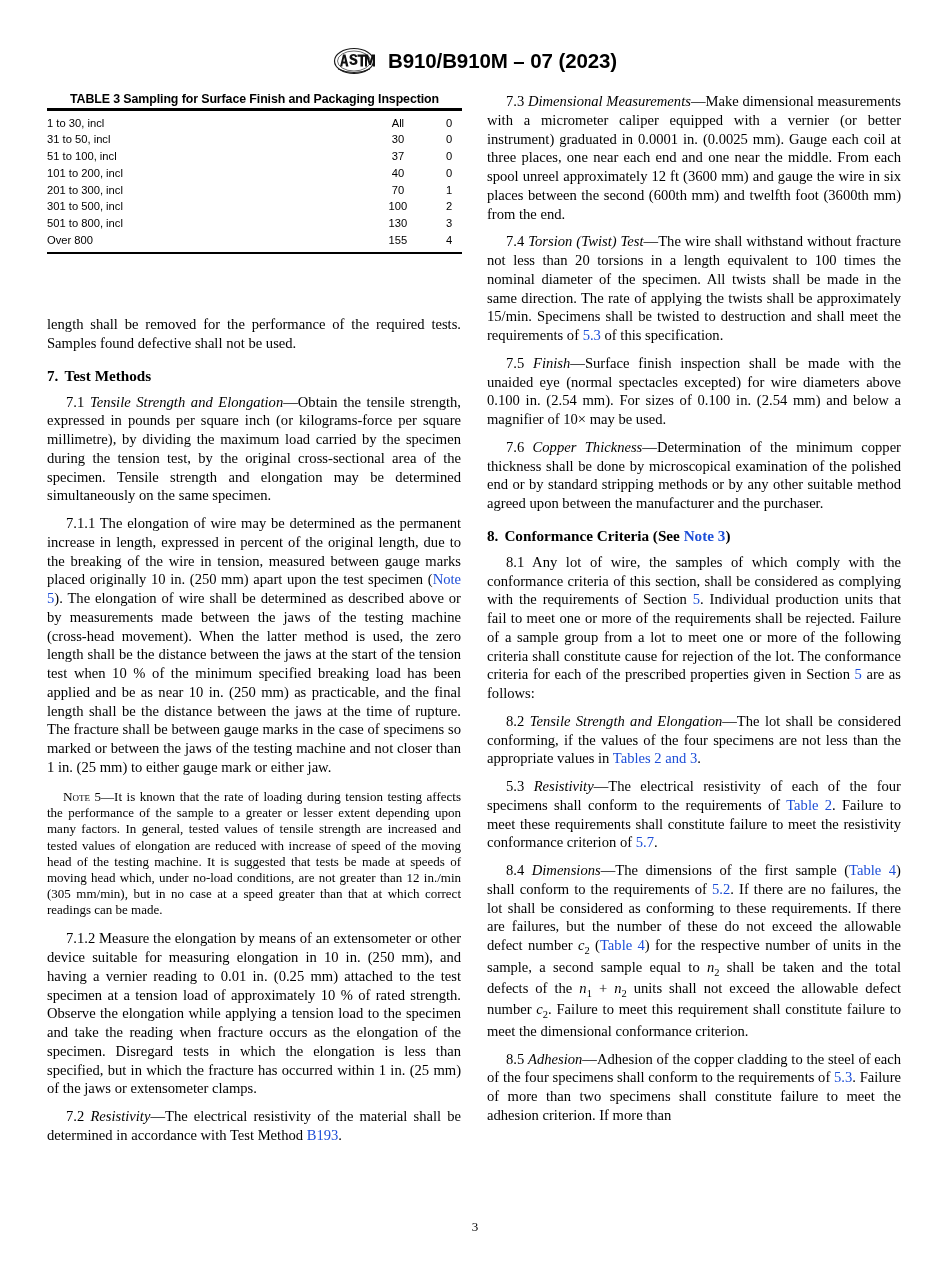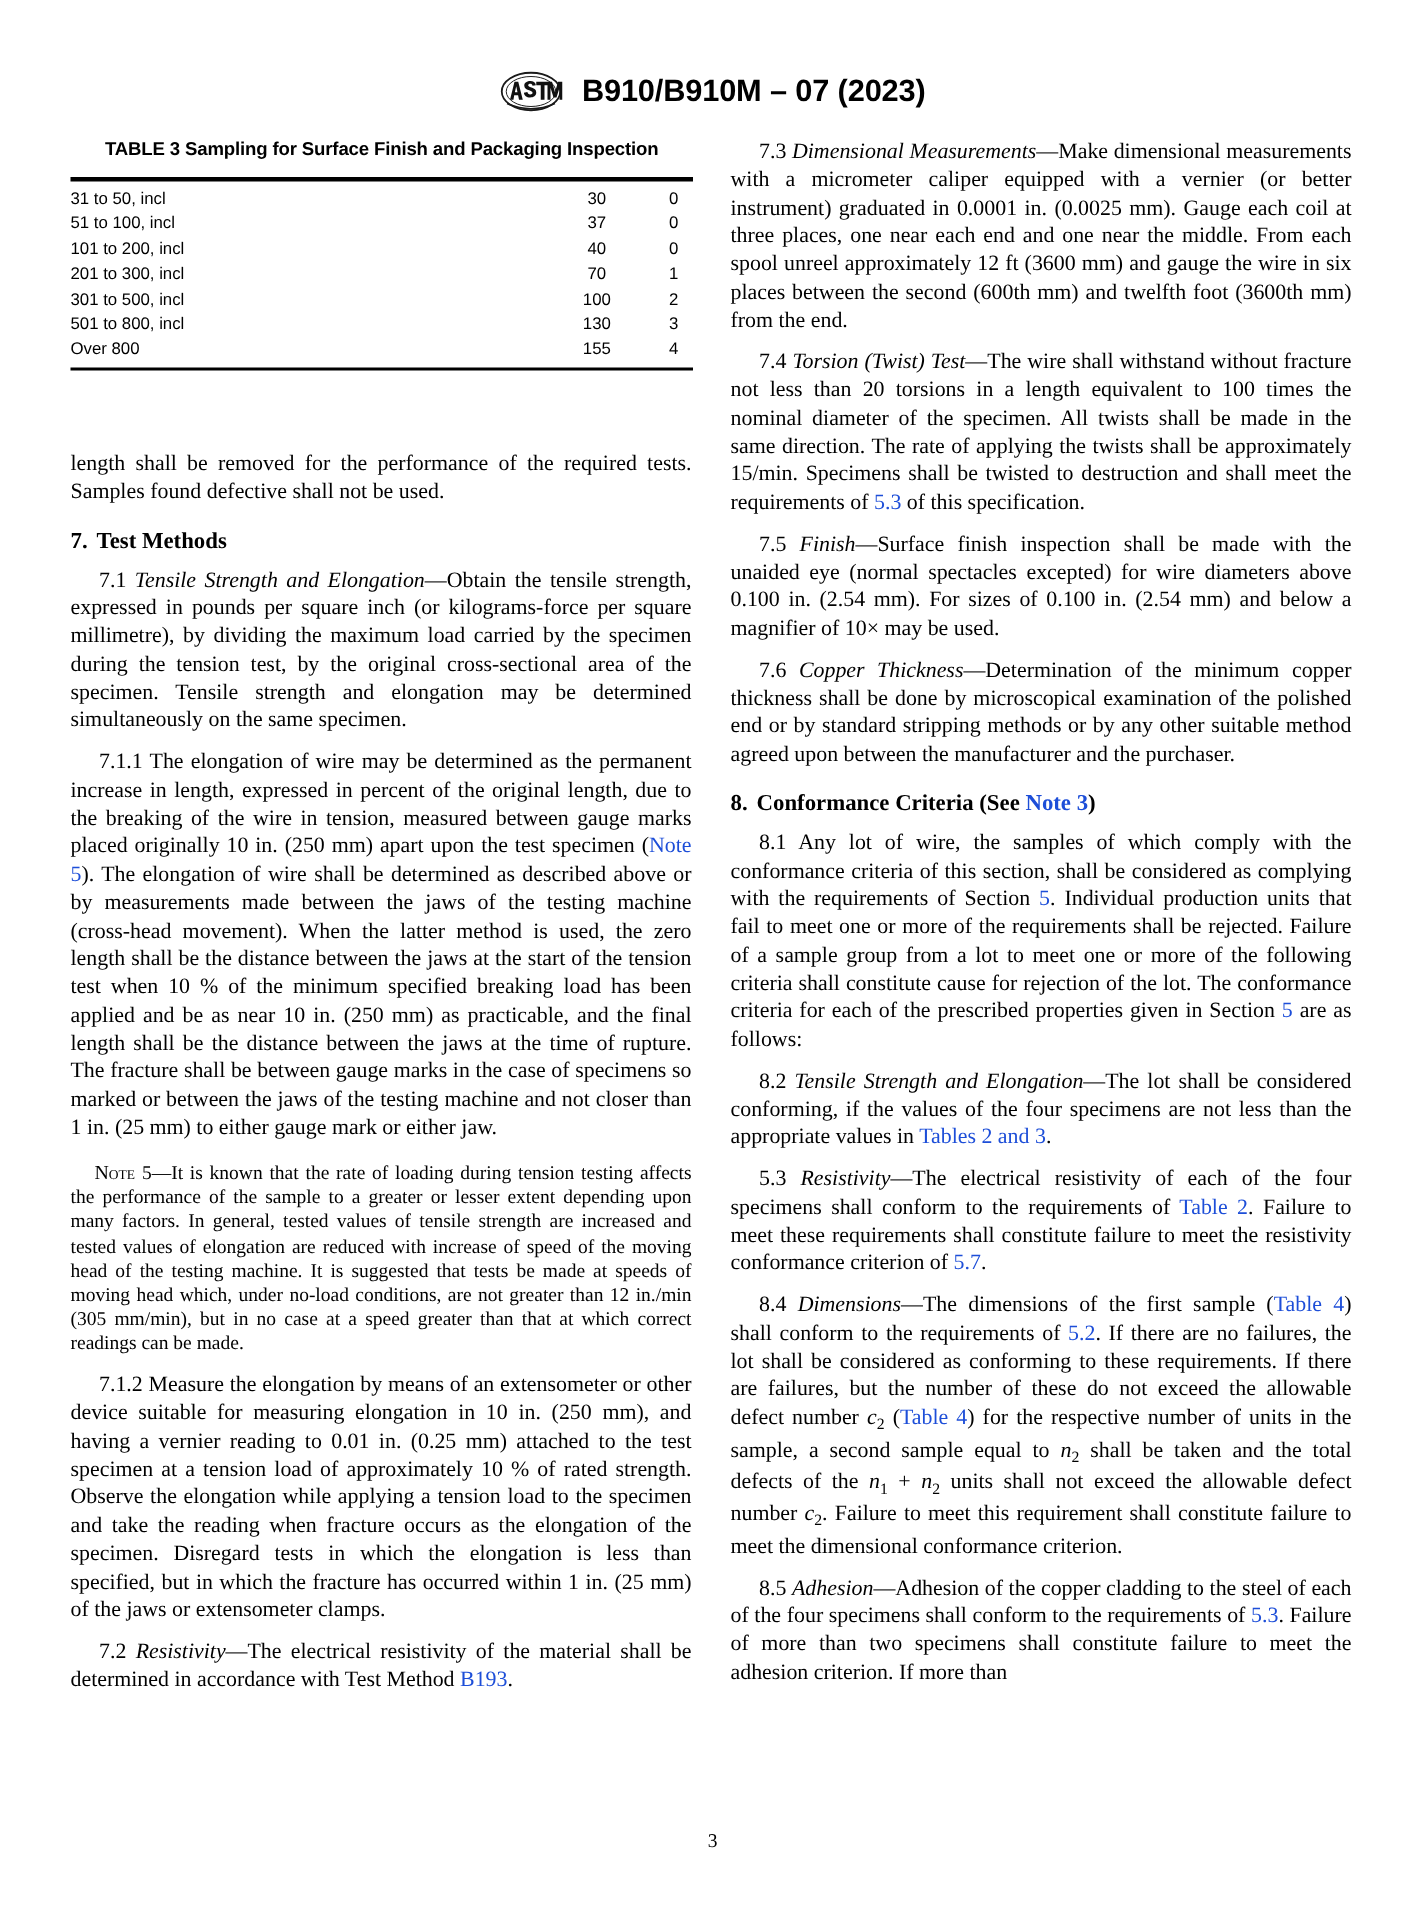--- a/index.html
+++ b/index.html
@@ -97,21 +97,21 @@
     position: absolute;
     left: 47px;
     top: 92px;
     width: 415px;
   }
   .table-caption {
     font-family: "Liberation Sans", sans-serif;
     font-weight: bold;
     font-size: 12.4px;
     text-align: center;
-    padding-bottom: 12px;
+    padding-bottom: 2px;
     letter-spacing: -0.1px;
   }
   table.astm {
     width: 100%;
     border-collapse: collapse;
     font-family: "Liberation Sans", sans-serif;
     font-size: 11.2px;
   }
   table.astm thead th {
     font-weight: normal;
@@ -168,20 +168,25 @@
   </div>
 
   <div class="table-wrap">
     <div class="table-caption">TABLE 3 Sampling for Surface Finish and Packaging Inspection</div>
     <div class="rule-top"></div>
     <div class="rule-mid"></div>
     <div class="rule-pad-top"></div>
     <table class="astm">
       <tbody id="table-body">
           <tr>
+            <td class="c1">1 to 30, incl</td>
+            <td class="c2">All</td>
+            <td class="c3">0</td>
+          </tr>
+          <tr>
             <td class="c1">31 to 50, incl</td>
             <td class="c2">30</td>
             <td class="c3">0</td>
           </tr>
           <tr>
             <td class="c1">51 to 100, incl</td>
             <td class="c2">37</td>
             <td class="c3">0</td>
           </tr>
           <tr>
@@ -208,21 +213,21 @@
             <td class="c1">Over 800</td>
             <td class="c2">155</td>
             <td class="c3">4</td>
           </tr>
         </tbody>
     </table>
     <div class="rule-pad-bottom"></div>
     <div class="rule-bottom"></div>
   </div>
 
-  <div class="col col-left" style="top:300px;">
+  <div class="col col-left" style="top:315px;">
 
     <p>length shall be removed for the performance of the required tests. Samples found defective shall not be used.</p>
 
     <h3 class="section">
       <span>7.</span><span class="spacer"></span><span>Test Methods</span>
     </h3>
 
     <p class="indent">
       <span>7.1</span>
       <span class="it">Tensile Strength and Elongation</span><span>—Obtain the tensile strength, expressed in pounds per square inch (or kilograms-force per square millimetre), by dividing the maximum load carried by the specimen during the tension test, by the original cross-sectional area of the specimen. Tensile strength and elongation may be determined simultaneously on the same specimen.</span>

